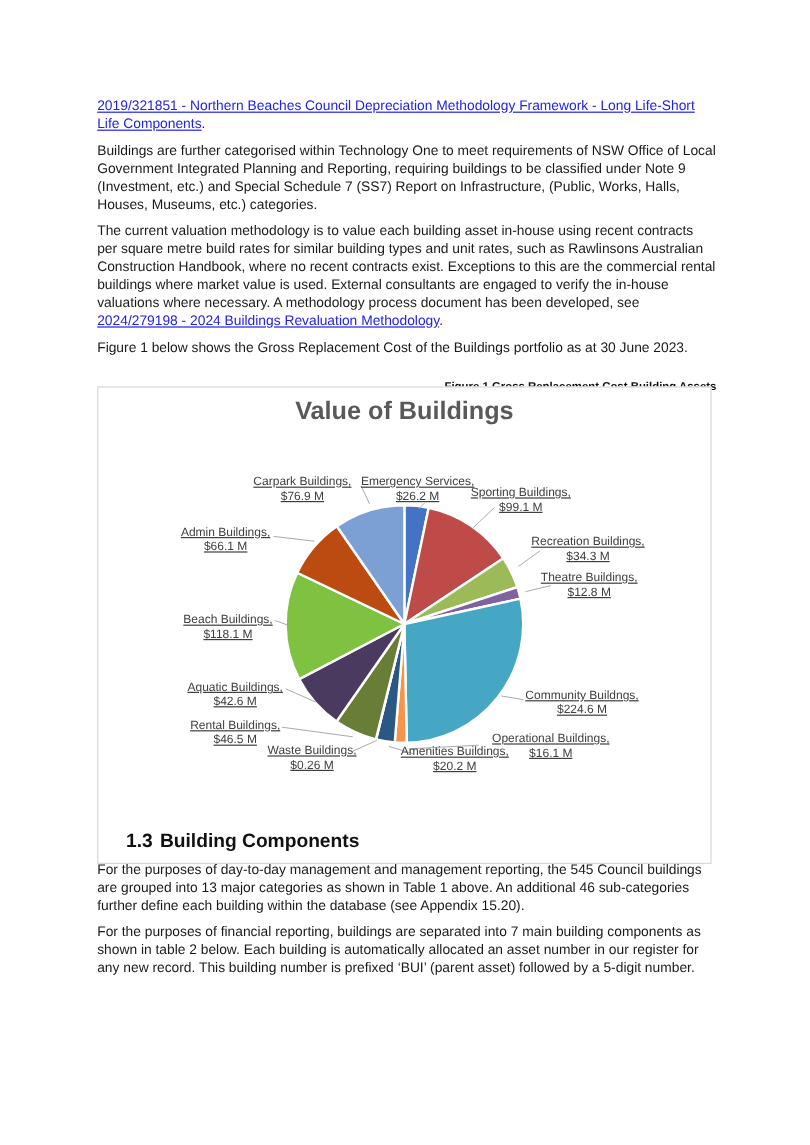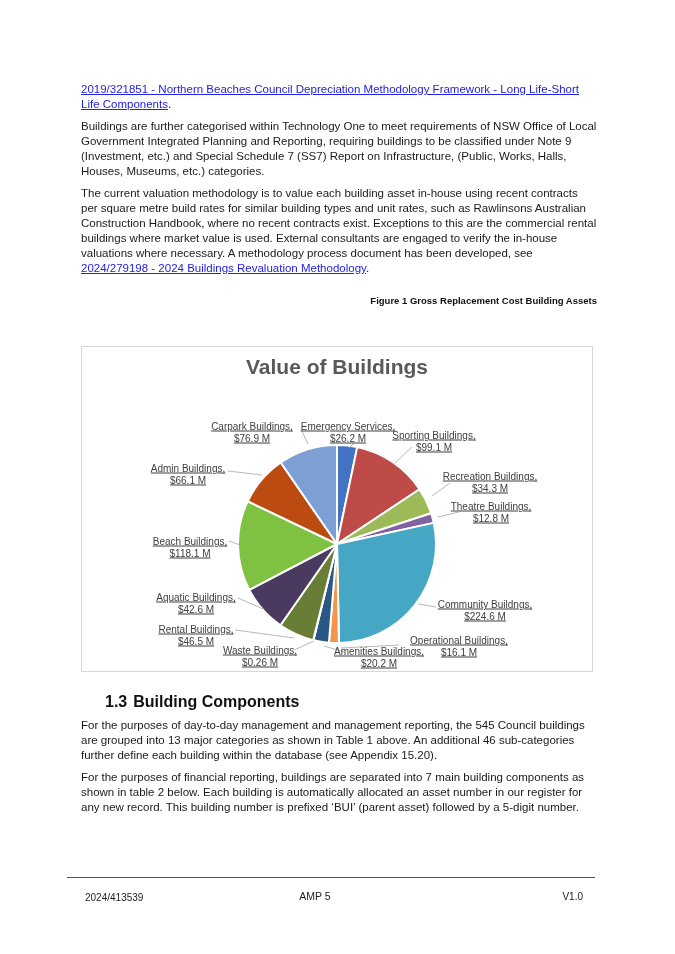--- a/index.html
+++ b/index.html
@@ -4,21 +4,21 @@
 <style>
   html,body{margin:0;padding:0;background:#ffffff;}
   body{font-family:"Liberation Sans", sans-serif;}
   .page{position:relative;width:675px;height:954px;background:#ffffff;overflow:hidden;}
 
   .top-text{position:absolute;left:81px;top:82px;width:516px;font-size:11.5px;line-height:15px;color:#1a1a1a;}
   .top-text p{margin:0 0 7px 0;}
   a.doclink{color:#2222e8;text-decoration:underline;cursor:pointer;}
   .figure-caption{margin-top:17px !important;text-align:right;font-weight:bold;font-size:9.5px;color:#111;}
 
-  .chart-box{position:absolute;left:81px;top:346px;width:512px;height:326px;border:1px solid #d8d8d8;background:#ffffff;box-sizing:border-box;padding-left:40px;}
+  .chart-box{position:absolute;left:81px;top:322px;width:512px;height:398px;border:1px solid #d8d8d8;background:#ffffff;box-sizing:border-box;padding-left:40px;}
   .chart-title{position:absolute;left:0;right:0;top:5px;text-align:center;font-weight:bold;font-size:21px;line-height:29px;color:#595959;}
   .chart-box svg{position:absolute;left:0;top:0;}
   .pie-label{position:absolute;transform:translate(-50%,-50%);text-align:center;font-size:10px;line-height:11.5px;color:#404040;white-space:nowrap;text-decoration:underline;}
 
   .bottom-text{position:absolute;left:81px;top:686px;width:516px;font-size:11.5px;line-height:15px;color:#1a1a1a;}
   .bottom-text p{margin:0 0 7px 0;}
   .section-heading{margin:7px 0 7px 24px;font-size:16px;line-height:18px;font-weight:bold;color:#111;}
   .section-heading .sec-num{margin-right:6px;}
 
   .footer{position:absolute;left:67px;top:877px;width:528px;height:40px;border-top:1px solid #555;font-size:10px;color:#222;}
@@ -28,20 +28,21 @@
 </style>
 </head>
 <body>
 
 <div class="page">
 
   <div class="top-text">
     <p><a class="doclink">2019/321851 - Northern Beaches Council Depreciation Methodology Framework - Long Life-Short Life Components</a><span>.</span></p>
     <p>Buildings are further categorised within Technology One to meet requirements of NSW Office of Local Government Integrated Planning and Reporting, requiring buildings to be classified under Note 9 (Investment, etc.) and Special Schedule 7 (SS7) Report on Infrastructure, (Public, Works, Halls, Houses, Museums, etc.) categories.</p>
     <p><span>The current valuation methodology is to value each building asset in-house using recent contracts per square metre build rates for similar building types and unit rates, such as Rawlinsons Australian Construction Handbook, where no recent contracts exist. Exceptions to this are the commercial rental buildings where market value is used. External consultants are engaged to verify the in-house valuations where necessary. A methodology process document has been developed, see </span><a class="doclink">2024/279198 - 2024 Buildings Revaluation Methodology</a><span>.</span></p>
+    <p>Figure 1 below shows the Gross Replacement Cost of the Buildings portfolio as at 30 June 2023.</p>
     <p class="figure-caption">Figure 1 Gross Replacement Cost Building Assets</p>
   </div>
 
   <div class="chart-box">
     <div class="chart-title">
       <div>Value of Buildings</div>
     </div>
     <svg id="pie-svg" width="512" height="326" viewBox="0 0 512 326">
         <path d="M 255 197 L 255.00 98.00 A 99 99 0 0 1 275.25 100.09 Z" fill="#4472C4" stroke="#ffffff" stroke-width="2" stroke-linejoin="round"></path>
         <path d="M 255 197 L 275.25 100.09 A 99 99 0 0 1 337.51 142.29 Z" fill="#BE4B48" stroke="#ffffff" stroke-width="2" stroke-linejoin="round"></path>
@@ -125,19 +126,14 @@
         </div>
       </div>
   </div>
 
   <div class="bottom-text">
     <h2 class="section-heading"><span class="sec-num">1.3</span><span>Building Components</span></h2>
     <p>For the purposes of day-to-day management and management reporting, the 545 Council buildings are grouped into 13 major categories as shown in Table 1 above. An additional 46 sub-categories further define each building within the database (see Appendix 15.20).</p>
     <p>For the purposes of financial reporting, buildings are separated into 7 main building components as shown in table 2 below. Each building is automatically allocated an asset number in our register for any new record. This building number is prefixed ‘BUI’ (parent asset) followed by a 5-digit number.</p>
   </div>
 
-  <div class="footer">
-    <span class="fl">2024/413539</span>
-    <span class="fc">AMP 5</span>
-    <span class="fr">V1.0</span>
-  </div>
 
 </div>
 
 </body></html>

